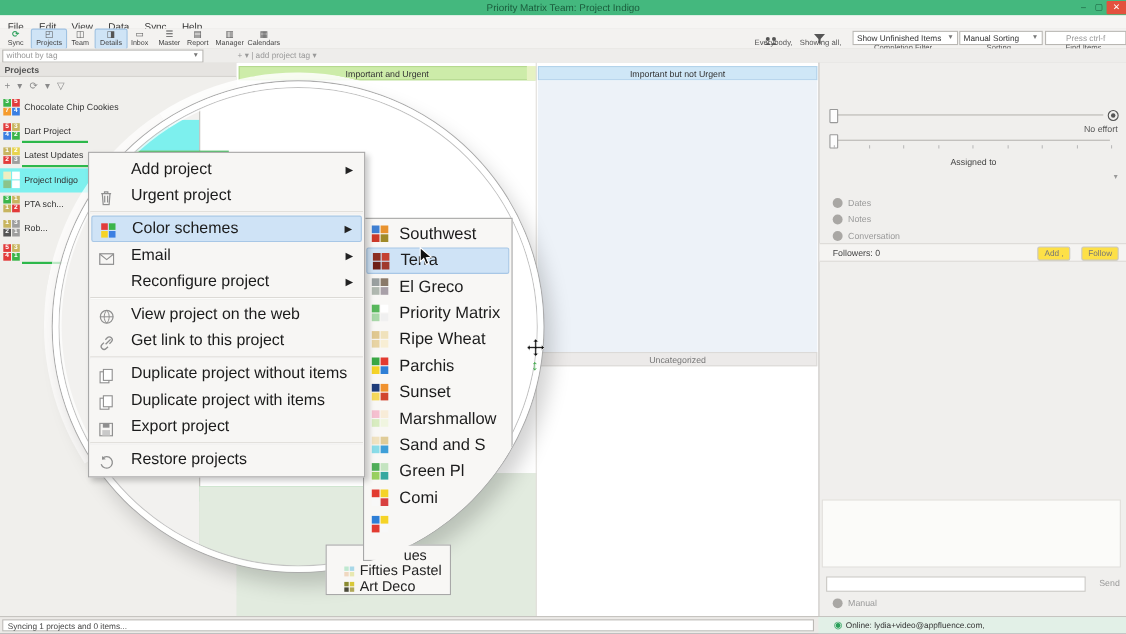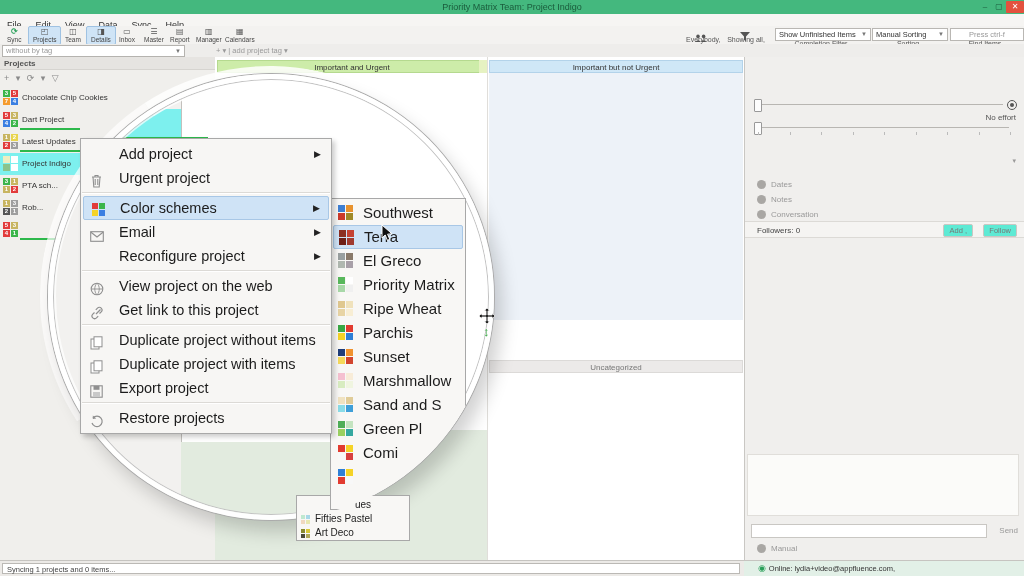--- a/index.html
+++ b/index.html
@@ -43,40 +43,40 @@
   .proj-underline{position:absolute;left:20px;bottom:1px;width:60px;height:2px;background:#2db84b;}
   .quad{position:absolute;left:3px;top:3px;width:15px;height:15px;display:grid;grid-template-columns:7px 7px;grid-template-rows:7px 7px;gap:1px;}
   .quad .cell{font-size:6px;font-weight:bold;color:#fff;text-align:center;line-height:7px;overflow:hidden;}
   
   #matrix{left:215px;top:57px;width:529px;height:503px;background:#fff;}
   .qheader{position:absolute;height:13px;font-size:8px;line-height:13px;text-align:center;color:#333;box-sizing:border-box;}
   #q1-header{left:2px;top:3px;width:270px;background:#cdeca9;border:1px solid #b5d98f;}
   #q2-header{left:274px;top:3px;width:254px;background:#cfe7f7;border:1px solid #b3d3ea;}
   #gapcell{position:absolute;left:264px;top:3px;width:9px;height:13px;background:#e6f2c2;}
   #q2-body{position:absolute;left:274px;top:16px;width:254px;height:247px;background:#edf2f8;}
-  #uncat-header{left:274px;top:263px;width:254px;background:#eceae9;color:#777;border:1px solid #dcdad8;margin-top:40px;}
+  #uncat-header{left:274px;top:263px;width:254px;background:#eceae9;color:#777;border:1px solid #dcdad8;}
   #q3-body{position:absolute;left:0px;top:373px;width:273px;height:130px;background:#e2ebdf;}
   #vsplit{position:absolute;left:272px;top:0;width:1px;height:503px;background:#e0deda;}
   
   #rightpanel{left:744px;top:57px;width:280px;height:503px;background:#f0efed;border-left:1px solid #c9c7c3;box-sizing:border-box;}
   .slider-track{position:absolute;height:1px;background:#b8b6b2;}
   .slider-handle{position:absolute;width:6px;height:11px;background:#fdfdfd;border:1px solid #999;border-radius:1px;}
   #effort-icon{position:absolute;left:262px;top:43px;width:8px;height:8px;border:1.5px solid #555;border-radius:50%;}
   #effort-icon:after{content:"";position:absolute;left:2px;top:2px;width:4px;height:4px;background:#555;border-radius:50%;}
   #no-effort{position:absolute;right:8px;top:56px;font-size:8px;color:#555;}
   .tick{position:absolute;top:75px;width:1px;height:3px;background:#bbb;}
   #assigned-to{position:absolute;left:0;top:86px;width:280px;text-align:center;font-size:8px;color:#444;}
   #assigned-caret{position:absolute;right:8px;top:100px;font-size:7px;color:#999;}
   .section-row{position:absolute;left:12px;font-size:8px;color:#999;line-height:10px;}
   .section-row .dot{display:inline-block;width:9px;height:9px;background:#a9a7a4;border-radius:50%;
     vertical-align:-2px;margin-right:5px;}
   #followers-bar{position:absolute;left:0;top:164px;width:280px;height:17px;background:#f5f4f2;
     border-top:1px solid #dcdad6;border-bottom:1px solid #dcdad6;box-sizing:border-box;}
   #followers-label{position:absolute;left:12px;top:4px;font-size:8px;color:#444;}
-  .mini-btn{position:absolute;top:2px;height:11px;background:#5eead4;border:1px solid #c9c7c3;border-radius:2px;
+  .mini-btn{position:absolute;top:2px;height:11px;background:#fde047;border:1px solid #c9c7c3;border-radius:2px;
     font-size:7.5px;color:#777;line-height:11px;padding:0 5px;}
   #msg-box{position:absolute;left:2px;top:397px;width:272px;height:62px;background:#fbfbf9;border:1px solid #e0deda;box-sizing:border-box;}
   #msg-input{position:absolute;left:6px;top:467px;width:236px;height:14px;background:#fff;border:1px solid #c9c7c3;box-sizing:border-box;}
   #send-btn{position:absolute;right:6px;top:469px;font-size:8px;color:#999;}
   #files-row{position:absolute;left:12px;top:487px;font-size:8px;color:#999;}
   #files-row .dot{display:inline-block;width:9px;height:9px;background:#a9a7a4;border-radius:50%;vertical-align:-2px;margin-right:5px;}
   
   #statusbar{left:0;top:560px;width:1024px;height:16px;background:#eceae7;border-top:1px solid #c6c4c0;box-sizing:border-box;}
   #status-left{position:absolute;left:2px;top:2px;width:738px;height:11px;background:#fff;border:1px solid #bbb9b5;
     font-size:7.5px;color:#444;line-height:11px;padding-left:4px;box-sizing:border-box;}
@@ -106,21 +106,21 @@
   .mi .arrow{position:absolute;right:8px;top:0;font-size:9px;color:#222;}
   .msep{height:1px;background:#dcdad6;border-bottom:1px solid #fff;margin:2px 1px;}
   
   #submenu{left:330px;top:198px;width:136px;height:312px;background:#f8f7f5;border:1px solid #a8a8a8;z-index:9;
     overflow:hidden;clip-path:circle(223px at -59px 99px);padding-top:2px;box-sizing:border-box;}
   .smi{position:relative;height:24px;line-height:24px;font-size:15px;color:#1c1c1c;padding-left:30px;margin:0 2px;white-space:nowrap;}
   .smi.hl{background:#cfe3f6;border:1px solid #a8c7e6;border-radius:2px;height:22px;line-height:22px;}
   .smi .squad{position:absolute;left:5px;top:4px;width:16px;height:16px;display:grid;grid-template-columns:7px 7px;grid-template-rows:7px 7px;gap:1px 1px;}
   #submenu-small{left:296px;top:495px;width:114px;height:46px;background:#f8f7f5;border:1px solid #a8a8a8;z-index:8;
     box-sizing:border-box;padding-top:2px;}
-  .smi-small{position:relative;height:14px;line-height:14px;font-size:10px;color:#222;padding-left:18px;white-space:nowrap;}
+  .smi-small{position:relative;height:14px;line-height:14px;font-size:13px;color:#222;padding-left:18px;white-space:nowrap;margin-left:12px;}
   .smi-small .squad{position:absolute;left:4px;top:3px;width:9px;height:9px;display:grid;grid-template-columns:4px 4px;grid-template-rows:4px 4px;gap:1px;}
   .smi-small.noicon{padding-left:58px;}
   
   #cursor-arrow{left:381px;top:224px;z-index:20;}
   #cursor-move{left:479px;top:308px;z-index:20;}
   #drag-green{left:483px;top:324px;z-index:20;font-size:13px;font-weight:bold;color:#3aa845;}
 </style>
 </head>
 <body>
 
@@ -301,20 +301,21 @@
         <div class="tick" style="left: 13px;"></div>
         <div class="tick" style="left: 44.5px;"></div>
         <div class="tick" style="left: 76px;"></div>
         <div class="tick" style="left: 107.5px;"></div>
         <div class="tick" style="left: 139px;"></div>
         <div class="tick" style="left: 170.5px;"></div>
         <div class="tick" style="left: 202px;"></div>
         <div class="tick" style="left: 233.5px;"></div>
         <div class="tick" style="left: 265px;"></div>
       </div>
+    <div id="assigned-to">Assigned to</div>
     <div id="assigned-caret">▾</div>
     <div id="sections">
         <div class="section-row" style="top: 123px;"><span class="dot"></span><span>Dates</span></div>
         <div class="section-row" style="top: 138px;"><span class="dot"></span><span>Notes</span></div>
         <div class="section-row" style="top: 153px;"><span class="dot"></span><span>Conversation</span></div>
       </div>
     <div id="followers-bar">
       <span id="followers-label">Followers: 0</span>
       <span class="mini-btn" style="right:52px;">Add ,</span>
       <span class="mini-btn" style="right:8px;">Follow</span>

